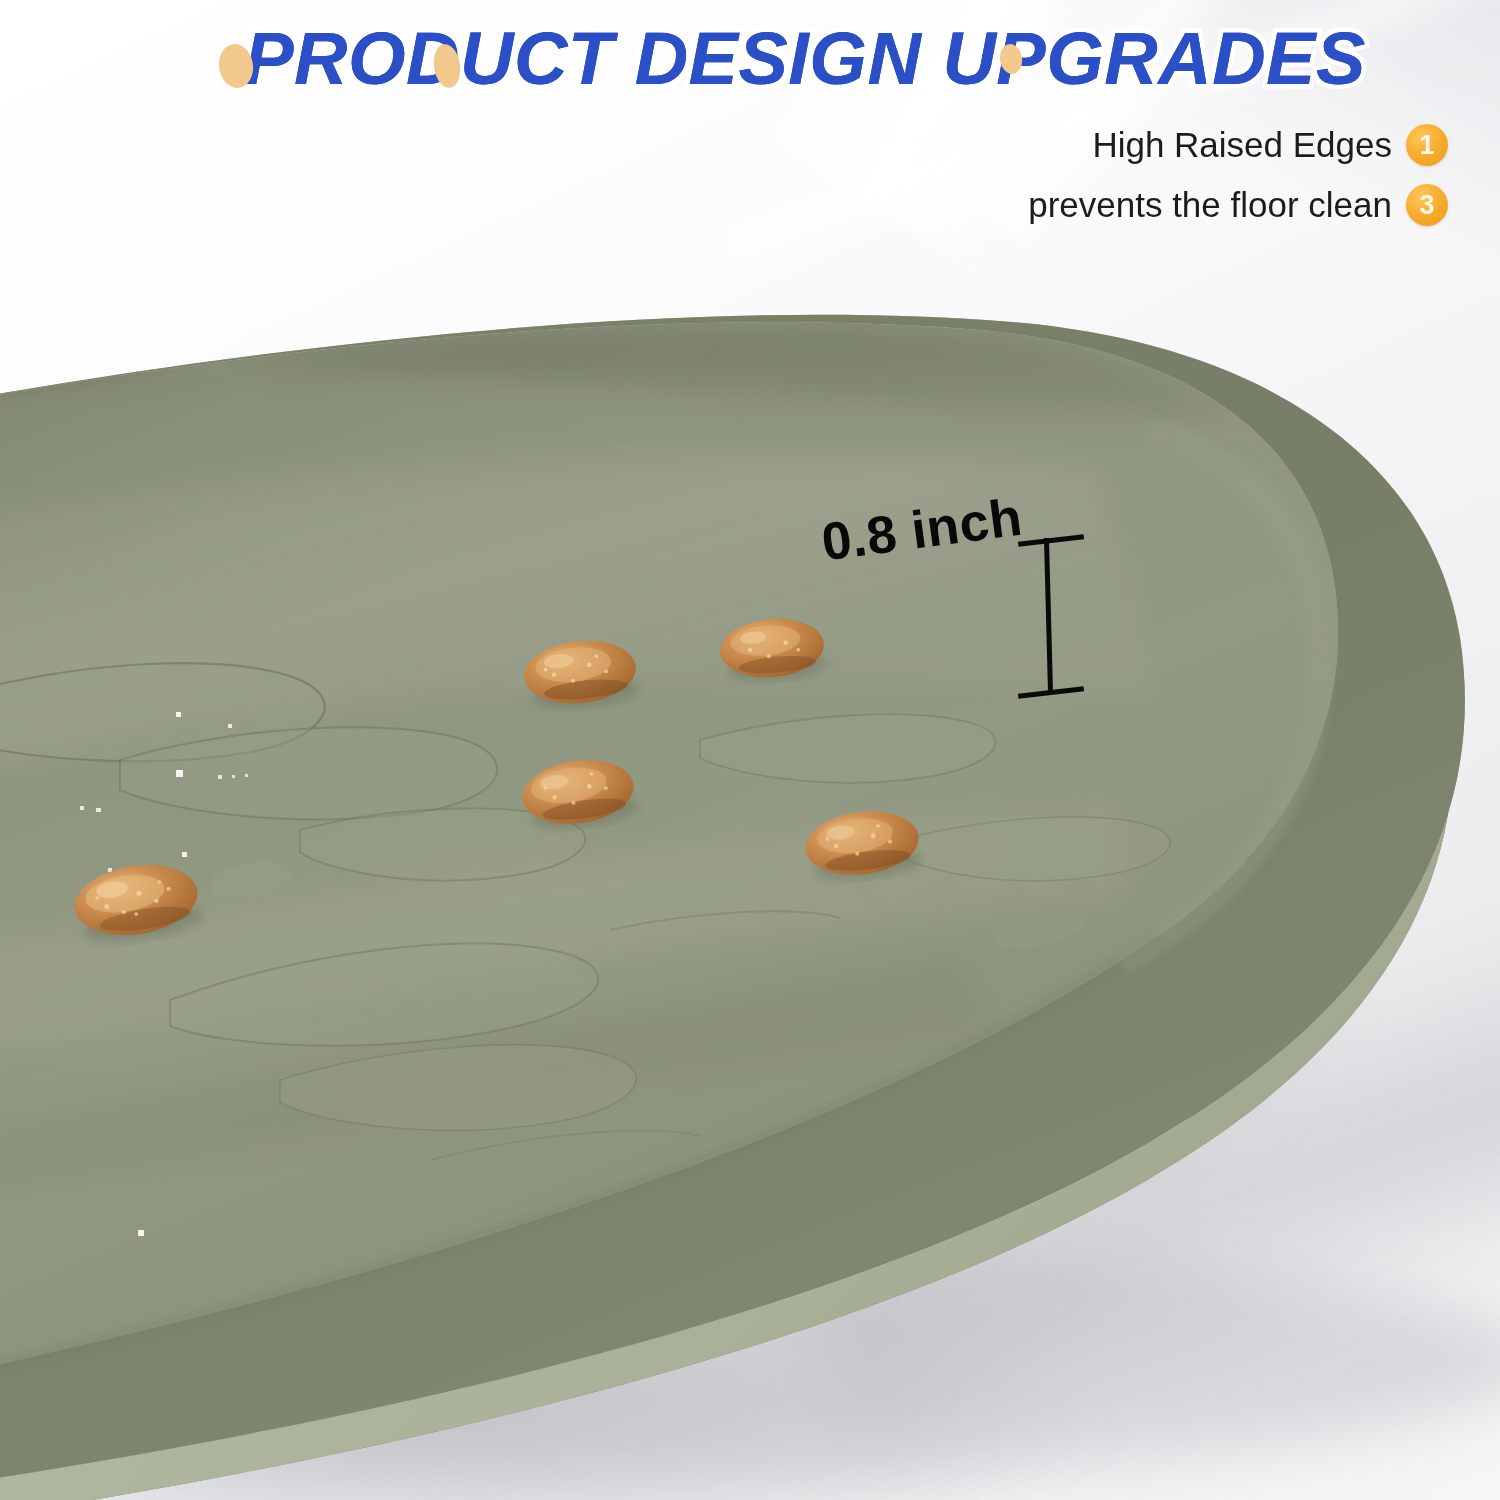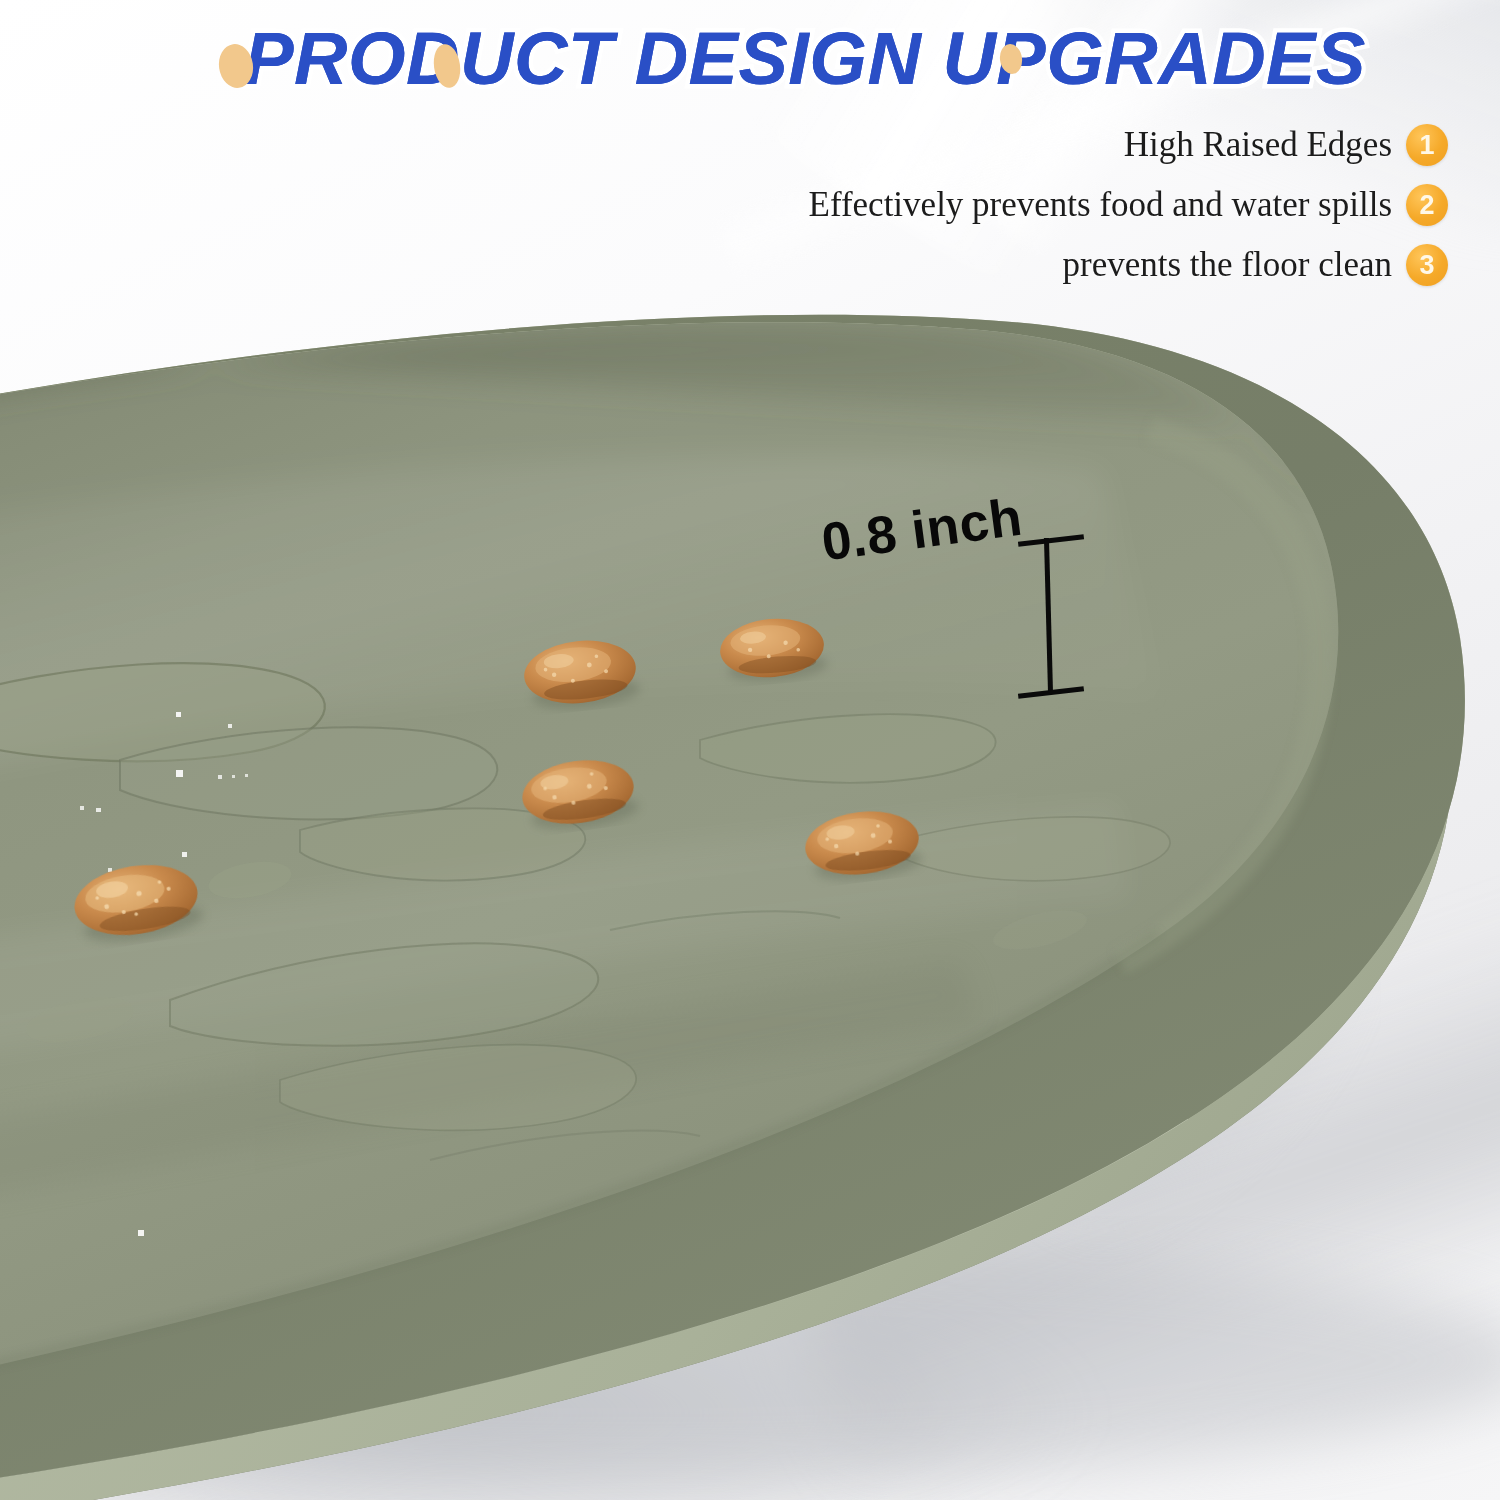--- a/index.html
+++ b/index.html
@@ -78,21 +78,20 @@
     display:flex; flex-direction:column; gap:18px;
     align-items:flex-end;
   }
   .bullet-row{
     display:flex; align-items:center; gap:14px; justify-content:flex-end;
   }
   .bullet-text{
     font-size:35px; color:#1c1c1c; line-height:1.05;
     text-shadow:0 1px 2px rgba(255,255,255,.85);
     white-space:nowrap;
-    font-family:Liberation Serif, serif;
   }
   .badge{
     width:42px; height:42px; border-radius:50%;
     background:radial-gradient(circle at 36% 30%, #ffc košík 0%, #f6b02e 0%, #f0a024 100%);
     background:radial-gradient(circle at 36% 30%, #ffc559 0%, #f5a929 55%, #ef9f21 100%);
     color:#fff8e8; font-weight:bold; font-size:27px;
     display:flex; align-items:center; justify-content:center;
     box-shadow:0 1px 3px rgba(0,0,0,.12);
     flex:0 0 auto;
   }
@@ -396,24 +395,20 @@
     <span class="counter-dot" style="left:434px; top:44px; width:26px;"></span>
     <span class="counter-dot" style="left:1000px; top:44px; width:22px; height:30px;"></span>
   </div>
 
   <div class="bullets">
     <div class="bullet-row">
       <span class="bullet-text">High Raised Edges</span>
       <span class="badge">1</span>
     </div>
     <div class="bullet-row">
-      <span class="bullet-text">Effectively prevents food and water spills</span>
-      <span class="badge">2</span>
-    </div>
-    <div class="bullet-row">
       <span class="bullet-text">prevents the floor clean</span>
       <span class="badge">3</span>
     </div>
   </div>
 
   <div class="dim-label">0.8 inch</div>
   <div class="dim-bar">
     <span class="cap top"></span>
     <span class="v"></span>
     <span class="cap bot"></span>

